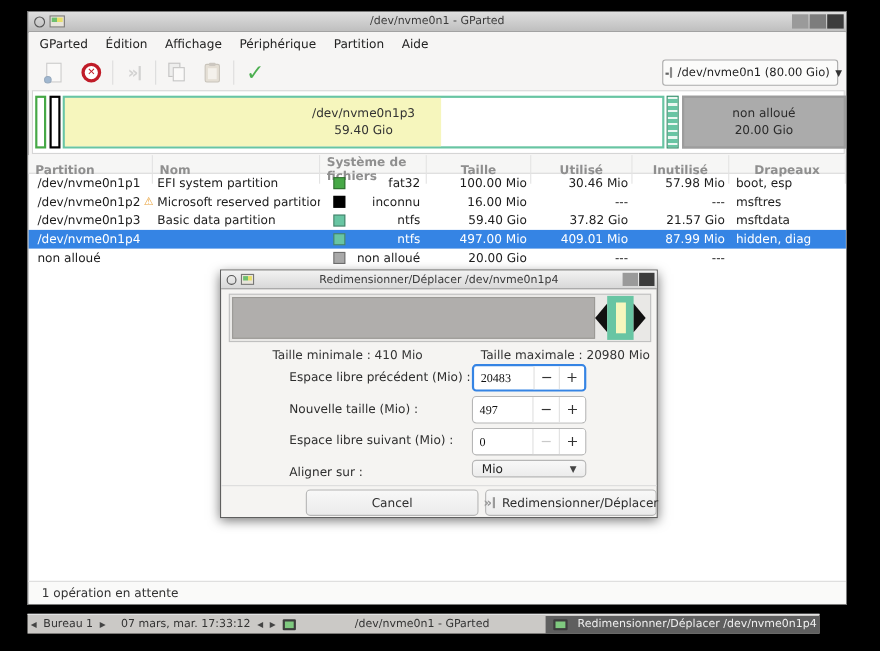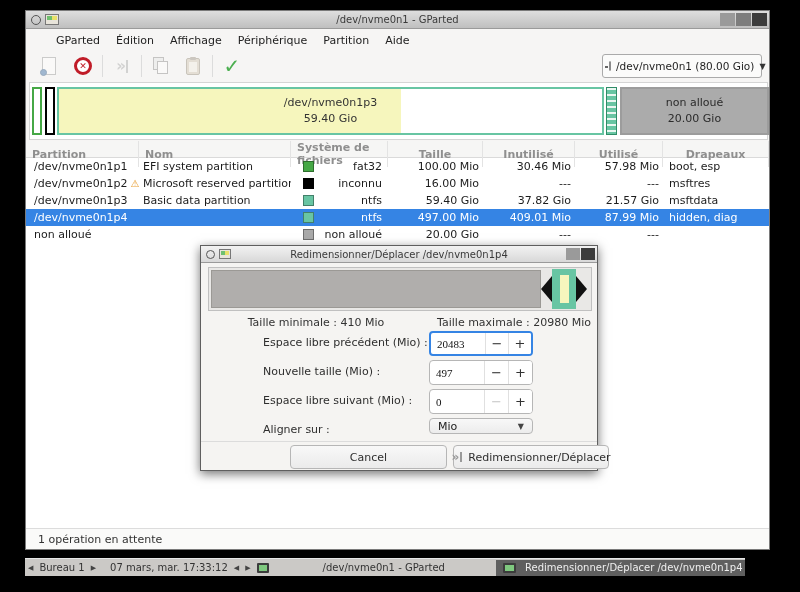--- a/index.html
+++ b/index.html
@@ -19,21 +19,21 @@
   .app-mini-icon { width:14px; height:11px; margin-left:4px; background:#e8e4da;
                border:1px solid #777; position:relative; }
   .app-mini-icon::after { content:""; position:absolute; left:1px; top:1px; right:1px; height:4px;
                background:linear-gradient(90deg,#6fbf6f 0 50%, #e8e06a 50% 100%); }
   .tb-buttons { position:absolute; right:2px; top:2px; display:flex; gap:1px; }
   .tb-btn { width:15px; height:13px; }
   .tb-btn.b1 { background:#9a9a9a; } .tb-btn.b2 { background:#7d7d7d; } .tb-btn.b3 { background:#3c3c3c; }
 
   
   .menubar { position:absolute; left:0; top:19px; right:0; height:20px; background:#f6f5f4;
-             display:flex; align-items:center; padding-left:22px; }
+             display:flex; align-items:center; padding-left:2px; }
   .menu-item { font-size:11px; color:#222; padding:2px 8px; cursor:default; }
 
   
   .toolbar { position:absolute; left:0; top:39px; right:0; height:32px; background:#f6f5f4;
              display:flex; align-items:center; }
   .tool-sep { width:1px; height:22px; background:#dcdcdc; margin:0 6px; }
   .tool-ic { width:26px; height:24px; display:flex; align-items:center; justify-content:center; position:relative; }
   .dim { opacity:.45; }
   .ic-page { width:14px; height:18px; background:#fff; border:1px solid #999; position:relative; }
   .ic-page .dot { position:absolute; left:-3px; bottom:-2px; width:7px; height:7px; border-radius:50%;
@@ -131,21 +131,21 @@
   .spin .sp-btn.disabled { color:#c9c9c9; }
   .combo { position:absolute; left:228px; top:0; width:104px; height:16px;
            background:linear-gradient(#f8f8f8,#ececec); border:1px solid #b6b6b6; border-radius:4px;
            display:flex; align-items:center; padding:0 8px; font-size:11px; color:#222; }
   .combo .cb-arrow { margin-left:auto; font-size:8px; color:#444; }
 
   .dlg-sep { position:absolute; left:0; top:178px; width:100%; height:1px; background:#dcdcdc; }
   .dlg-btn { position:absolute; top:182px; height:24px; background:linear-gradient(#f8f8f8,#ebebeb);
              border:1px solid #b6b6b6; border-radius:4px; font-size:11px; color:#2e2e2e;
              display:flex; align-items:center; justify-content:center; gap:6px;
-             font-family:"DejaVu Sans",sans-serif;margin-left:12px; }
+             font-family:"DejaVu Sans",sans-serif; }
   #cancel-btn { left:77px; width:157px; }
   #apply-btn { left:240px; width:156px; }
   .mini-resize { color:#9a9a9a; font-size:12px; font-weight:bold; display:flex; align-items:center; }
   .mini-resize .vbar { width:2px; height:10px; background:#9a9a9a; margin-left:1px; }
 
   
   #taskbar { position:absolute; left:25px; top:558px; width:720px; height:18px; background:#cbc9c6;
              border-top:1px solid #e6e6e6; display:flex; align-items:center; font-size:10px; color:#333; }
   .tk-arrow { padding:0 3px; font-size:7px; color:#444; }
   .tk-text { padding:0 3px; white-space:nowrap; }
@@ -233,22 +233,22 @@
       </div>
     </div>
   </div>
 
   <div class="ptable">
     <div class="t-head">
       <div>Partition</div>
       <div>Nom</div>
       <div class="h-right">Système de fichiers</div>
       <div class="h-center">Taille</div>
+      <div class="h-center">Utilisé</div>
       <div class="h-center">Inutilisé</div>
-      <div class="h-center">Utilisé</div>
       <div class="h-center">Drapeaux</div>
     </div>
 
     <div class="t-row">
       <div class="c-part">
           <span>/dev/nvme0n1p1</span>
         </div>
       <div>EFI system partition</div>
       <div class="c-fs">
           <span class="swatch" style="background-color: rgb(70, 168, 70);"></span>

